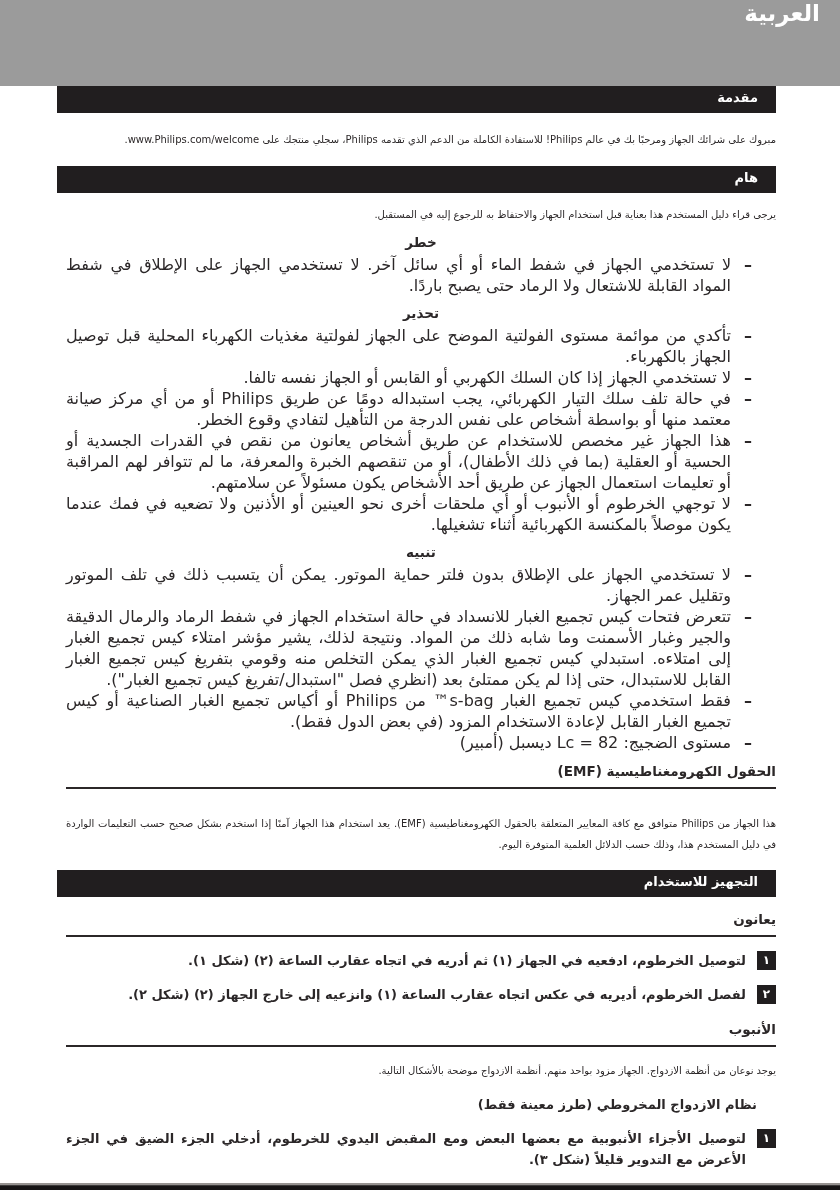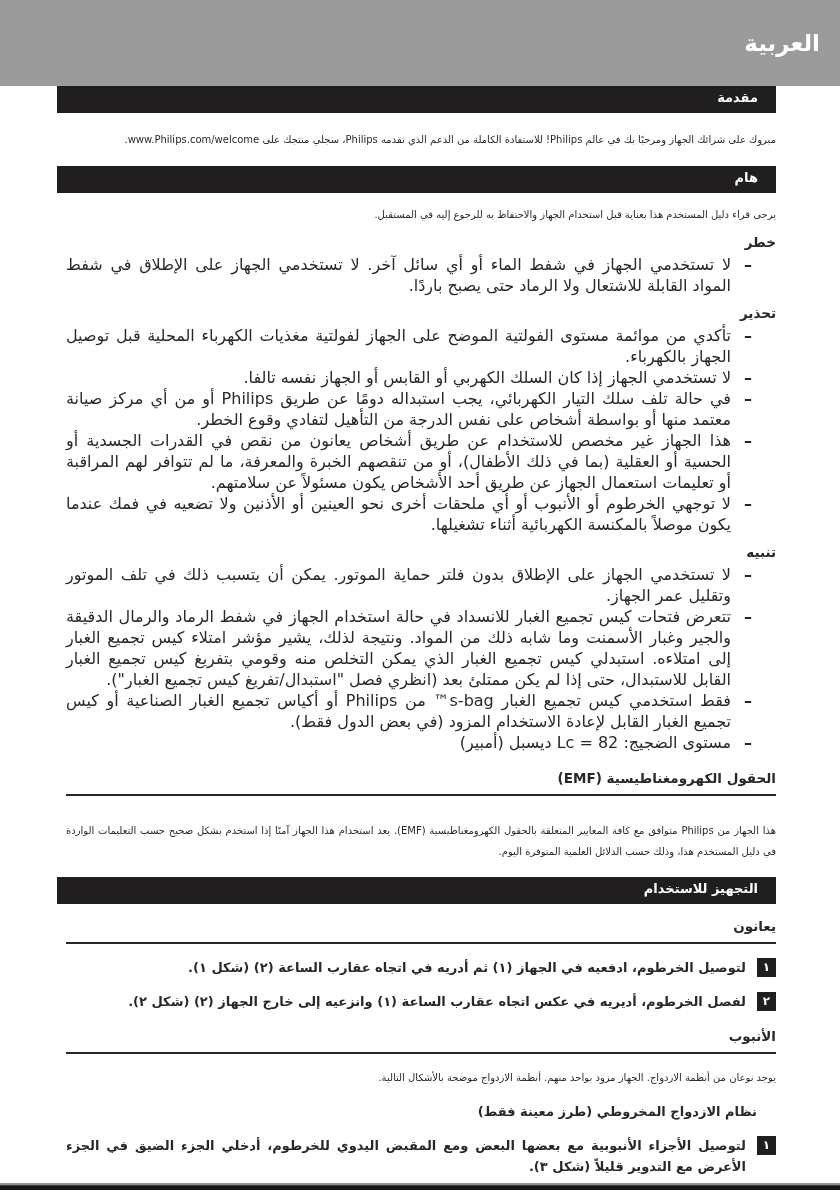--- a/index.html
+++ b/index.html
@@ -1,29 +1,29 @@
 <!DOCTYPE html>
 <html><head>
 <meta charset="utf-8">
 <style>
   html,body{margin:0;padding:0;background:#e8e8e8;}
   .page{position:relative;width:840px;height:1192px;margin:0 auto;background:#ffffff;
         font-family:"DejaVu Sans",sans-serif;color:#2b2728;overflow:hidden;direction:rtl;}
   
-  .lang-bar{height:86px;background:#9b9b9b;display:flex;align-items:center;padding:0 20px;box-sizing:border-box;}
+  .lang-bar{height:86px;background:#9b9b9b;display:flex;align-items:flex-start;padding:0 20px;box-sizing:border-box;}
   .lang-label{color:#ffffff;font-size:23px;font-weight:bold;letter-spacing:.5px;}
   
   .content{padding:0 64px 0 66px;}
   
   .bar{background:#211e1f;color:#ffffff;font-weight:bold;font-size:13px;height:27px;line-height:23px;
        padding:0 18px 0 0;margin-left:-9px;}
   .para{font-size:10px;line-height:21px;text-align:justify;margin:0;}
   .mt-lg{margin-top:16px;}
-  h3.small-head{font-size:13.5px;font-weight:bold;line-height:21px;margin:7px 0 1px 0;}
-  .ruled-head{font-size:13.5px;font-weight:bold;line-height:21px;margin:15px 0 0 0;}
+  h3.small-head{font-size:13.5px;font-weight:bold;line-height:21px;margin:7px 0 1px 0;text-align:center;}
+  .ruled-head{font-size:13.5px;font-weight:bold;line-height:21px;margin:8px 0 0 0;}
   .rule{height:2px;background:#2b2728;border:none;margin:5px 0 0 0;}
   
   .dash-list{list-style:none;margin:0;padding:0 24px 0 0;font-size:16px;}
   .dash-list li{display:flex;gap:11px;line-height:21px;}
   .dash-list li::before{content:"–";flex:none;width:10px;font-weight:bold;}
   .dash-list li span{flex:1;text-align:justify;}
   
   .step{display:flex;gap:11px;margin-top:13px;font-size:13px;font-weight:bold;line-height:21px;}
   .step-num{flex:none;width:19px;height:19px;background:#211e1f;color:#ffffff;font-size:12px;
             line-height:19px;text-align:center;margin-top:1px;}

